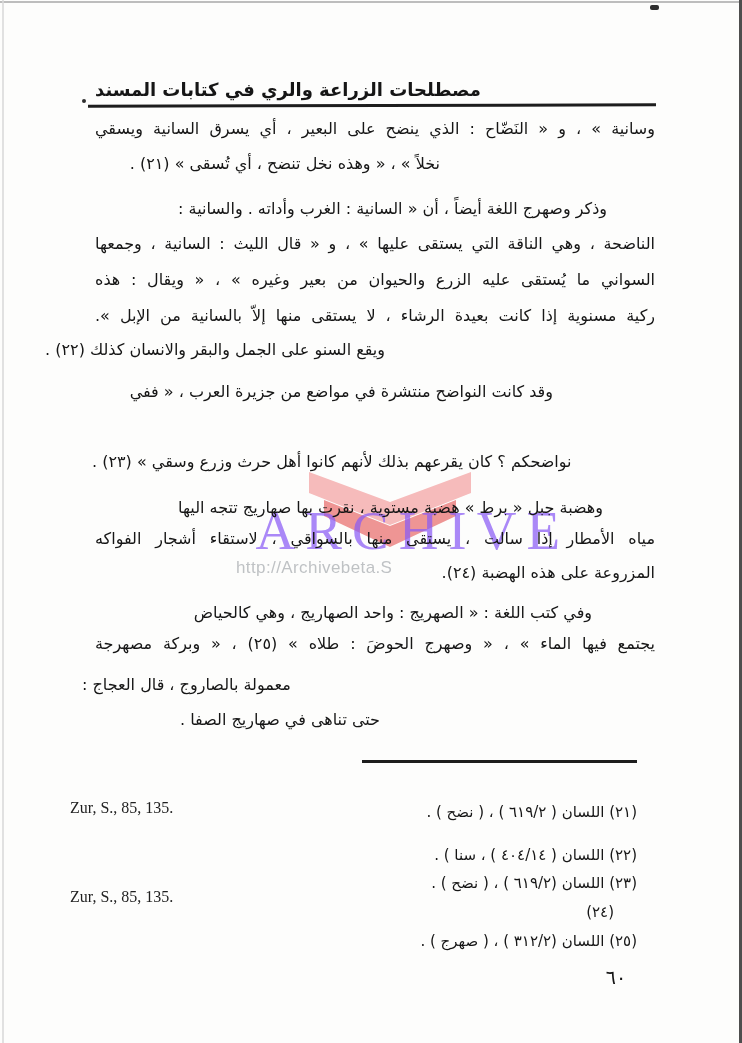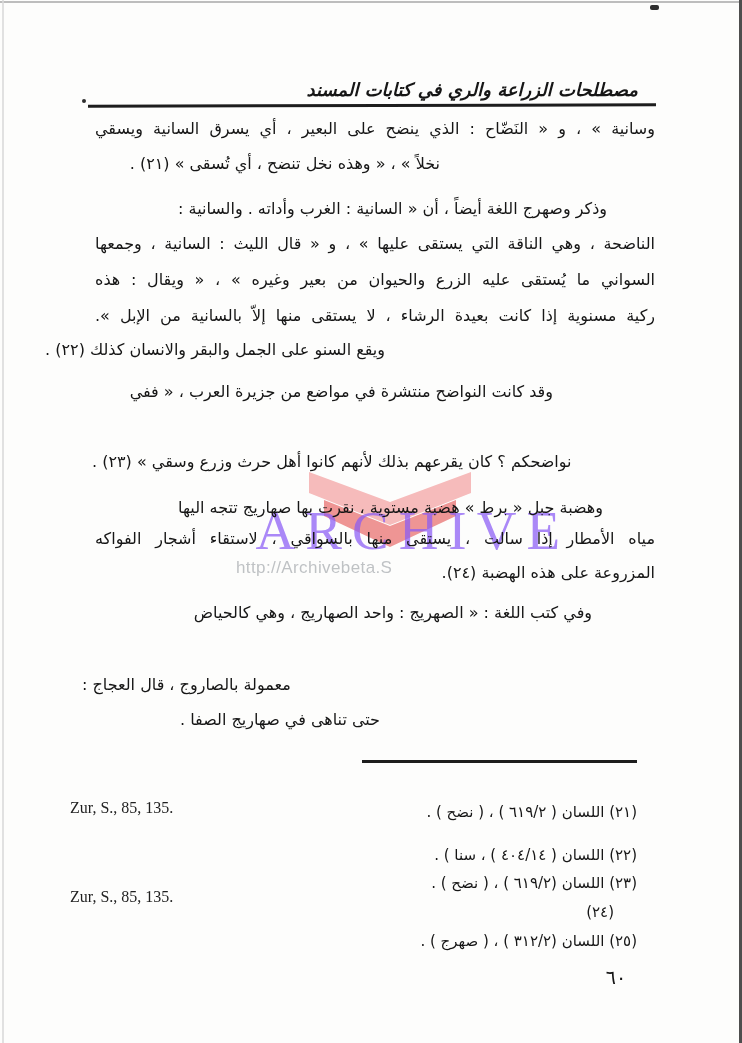--- a/index.html
+++ b/index.html
@@ -72,40 +72,41 @@
 
   <div class="wm" style="left:302px;top:468px;width:176px;height:82px;opacity:.85;">
     <svg width="176" height="82" viewBox="0 0 176 82" xmlns="http://www.w3.org/2000/svg">
       <path d="M88 34 L7 4 L7 25 L88 57 L169 25 L169 4 Z" fill="#f5b0b0"></path>
       <path d="M88 58 L22 32 L22 48 L88 79 L154 48 L154 32 Z" fill="#ec8383"></path>
     </svg>
   </div>
   <div class="wm wm-archive">ARCHIVE</div>
   <div class="wm wm-url">http://Archivebeta.S</div>
 
-  <div class="ar txt header-title" style="top:76px;right:104px;left:95px;text-align:right;white-space:nowrap;font-style:italic;">مصطلحات الزراعة والري في كتابات المسند</div>
+  <div class="ar txt header-title" style="top:76px;right:92px;left:95px;text-align:left;white-space:nowrap;">مصطلحات الزراعة والري في كتابات المسند</div>
   <div class="rule" style="left:88px;top:104px;width:568px;height:3px;transform:rotate(-0.15deg);"></div>
 
   <div class="ar txt full" style="top:115px;left:95px;right:87px;">وسانية » ، و « النَضّاح : الذي ينضح على البعير ، أي يسرق السانية ويسقي</div>
   <div class="ar txt ra" style="top:150px;right:302px;">نخلاً » ، « وهذه نخل تنضح ، أي تُسقى » (٢١) .</div>
 
   <div class="ar txt ra" style="top:195px;right:135px;">وذكر وصهرج اللغة أيضاً ، أن « السانية : الغرب وأداته . والسانية :</div>
   <div class="ar txt full" style="top:230px;left:95px;right:87px;">الناضحة ، وهي الناقة التي يستقى عليها » ، و « قال الليث : السانية ، وجمعها</div>
   <div class="ar txt full" style="top:266px;left:95px;right:87px;">السواني ما يُستقى عليه الزرع والحيوان من بعير وغيره » ، « ويقال : هذه</div>
   <div class="ar txt full" style="top:302px;left:95px;right:87px;">ركية مسنوية إذا كانت بعيدة الرشاء ، لا يستقى منها إلاّ بالسانية من الإبل ».</div>
   <div class="ar txt ra" style="top:336px;right:357px;">ويقع السنو على الجمل والبقر والانسان كذلك (٢٢) .</div>
 
   <div class="ar txt ra" style="top:378px;right:189px;">وقد كانت النواضح منتشرة في مواضع من جزيرة العرب ، « ففي</div>
   <div class="ar txt la" style="top:448px;left:92px;right:87px;">نواضحكم ؟ كان يقرعهم بذلك لأنهم كانوا أهل حرث وزرع وسقي » (٢٣) .</div>
 
   <div class="ar txt ra" style="top:494px;right:139px;">وهضبة جبل « برط » هضبة مستوية ، نقرت بها صهاريج تتجه اليها</div>
   <div class="ar txt full" style="top:525px;left:95px;right:87px;">مياه الأمطار إذا سالت ، يستقى منها بالسواقي ، لاستقاء أشجار الفواكه</div>
   <div class="ar txt ra" style="top:559px;right:87px;">المزروعة على هذه الهضبة (٢٤).</div>
 
   <div class="ar txt ra" style="top:599px;right:150px;">وفي كتب اللغة : « الصهريج : واحد الصهاريج ، وهي كالحياض</div>
+  <div class="ar txt full" style="top:630px;left:95px;right:87px;">يجتمع فيها الماء » ، « وصهرج الحوضَ : طلاه » (٢٥) ، « وبركة مصهرجة</div>
   <div class="ar txt la" style="top:671px;left:82px;right:87px;">معمولة بالصاروج ، قال العجاج :</div>
   <div class="ar txt ra" style="top:706px;right:362px;">حتى تناهى في صهاريج الصفا .</div>
 
   <div class="rule" style="left:362px;top:760px;width:275px;height:3px;"></div>
   <div class="ar txt fn ra" style="top:782px;right:105px;margin-top:18px;">(٢١) اللسان ( ⁦٦١٩/٢⁩ ) ، ( نضح ) .</div>
   <div class="ar txt fn ra" style="top:843px;right:105px;">(٢٢) اللسان ( ⁦٤٠٤/١٤⁩ ) ، سنا ) .</div>
   <div class="ar txt fn ra" style="top:871px;right:105px;">(٢٣) اللسان (⁦٦١٩/٢⁩ ) ، ( نضح ) .</div>
   <div class="ar txt fn ra" style="top:900px;right:128px;">(٢٤)</div>
   <div class="ar txt fn ra" style="top:929px;right:105px;">(٢٥) اللسان (⁦٣١٢/٢⁩ ) ، ( صهرج ) .</div>
 

